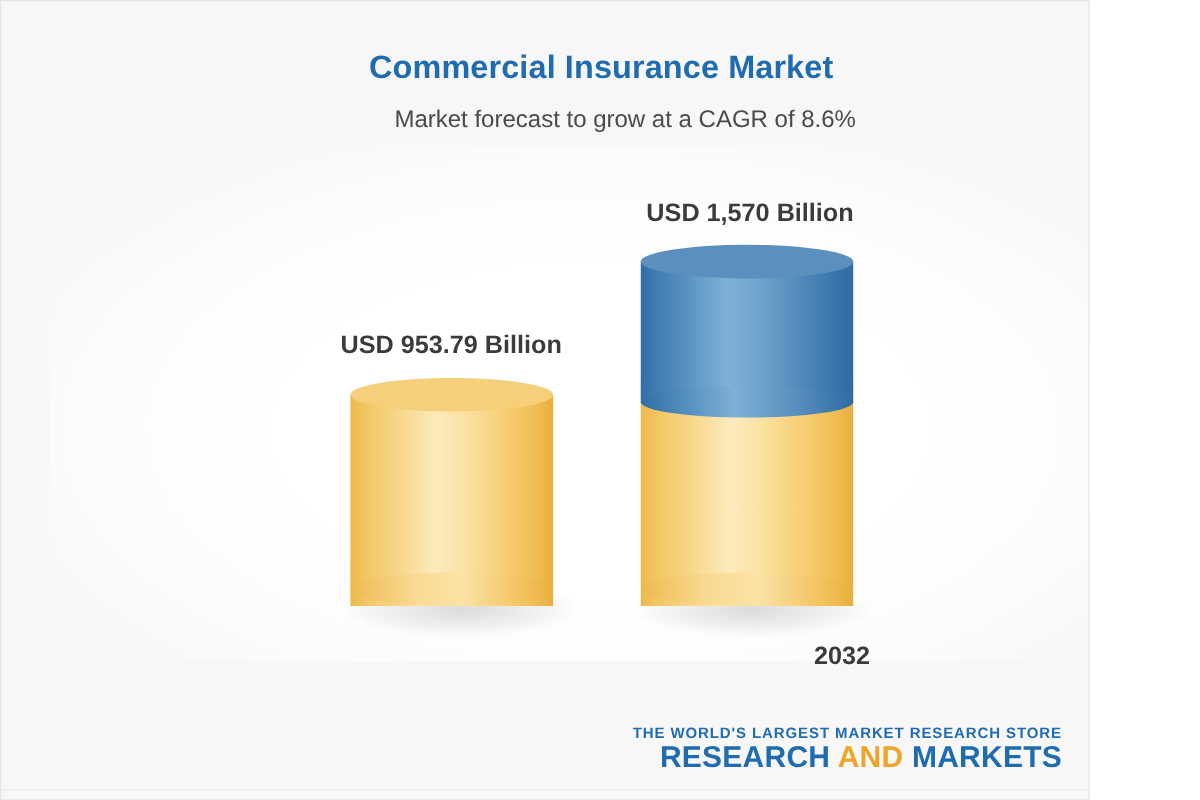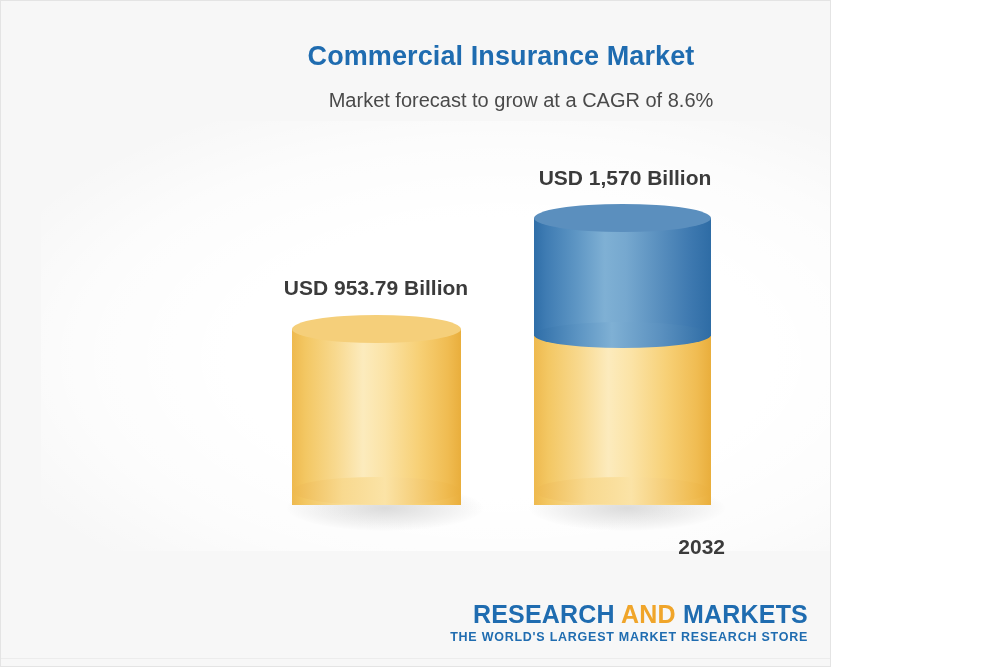--- a/index.html
+++ b/index.html
@@ -9,21 +9,21 @@
   }
   body {
     width: 1000px;
     height: 667px;
     font-family: "Liberation Sans", sans-serif;
     overflow: hidden;
   }
 
   #infographic {
     position: relative;
-    width: 831px;
+    width: 908px;
     height: 667px;
     background: #f7f7f7;
     box-sizing: border-box;
     border: 1px solid #e4e4e4;
     overflow: hidden;
   }
 
   
   #canvas-glow {
     position: absolute;
@@ -221,19 +221,19 @@
       <div class="seg-cap seg-cap-top" style="top:0px; height:28px;"></div>
     </div>
   </div>
 
   <div class="bar-label" style="left:499px; top:165px; width:250px;">USD 1,570 Billion</div>
 
   <div class="cat-label" style="left:524px; top:534px; width:200px;text-align:right;">2032</div>
 
 
   <div id="brand">
+    <div id="brand-tagline">THE WORLD'S LARGEST MARKET RESEARCH STORE</div>
     <div id="brand-name"><span>RESEARCH </span><span class="gold">AND </span><span>MARKETS</span></div>
-    <div id="brand-tagline">THE WORLD'S LARGEST MARKET RESEARCH STORE</div>
   </div>
 
   <div id="footer-rule"></div>
 
 </div>
 
 </body></html>

